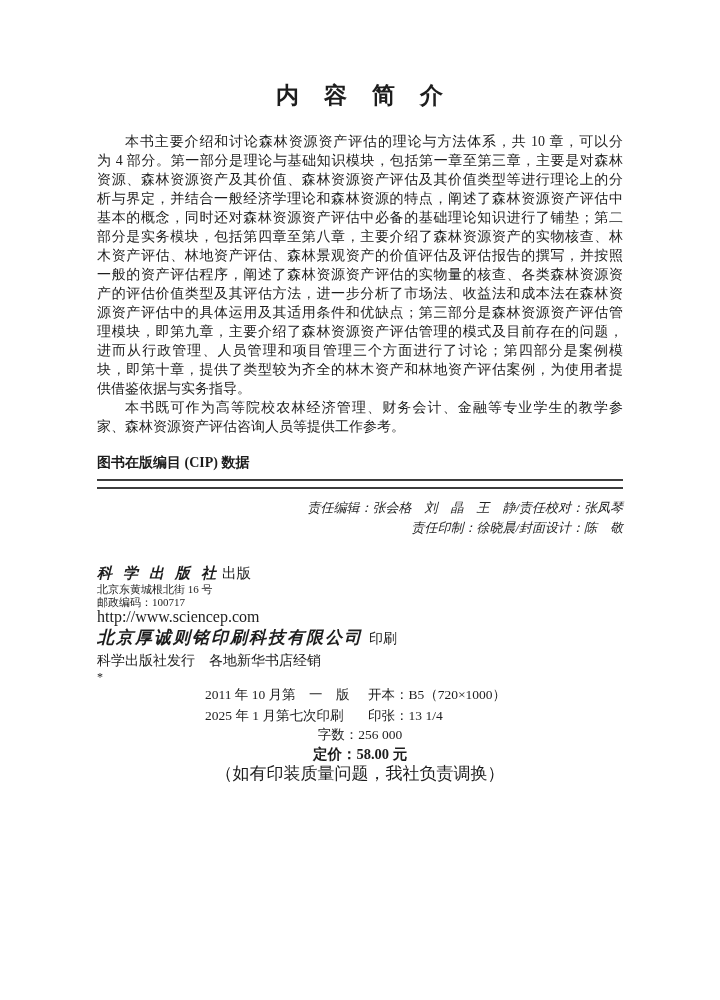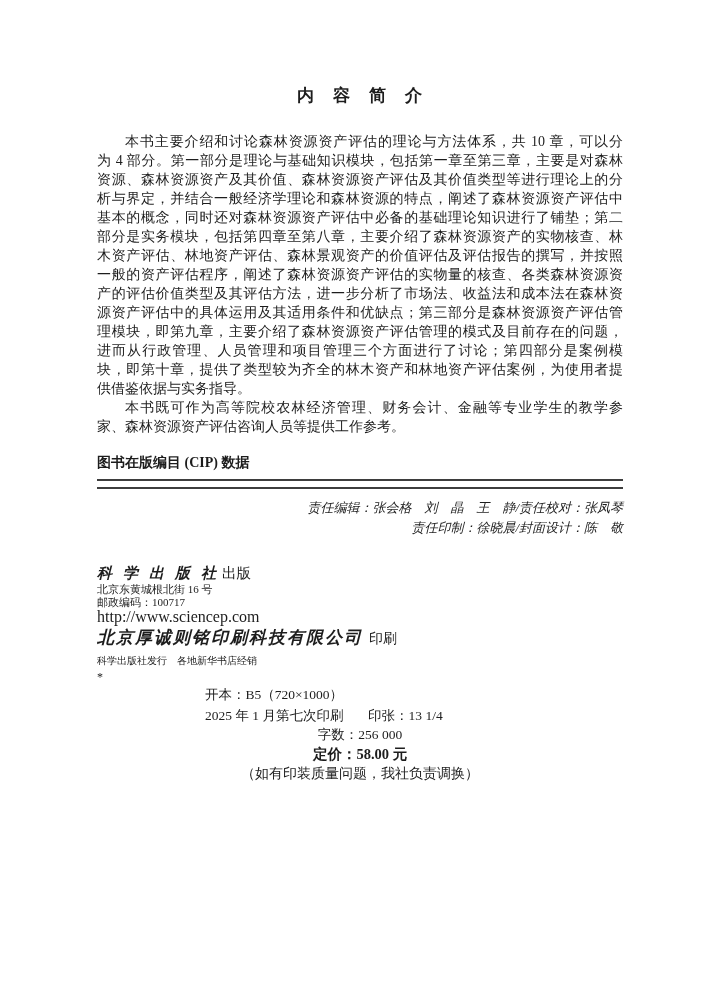--- a/index.html
+++ b/index.html
@@ -16,21 +16,21 @@
   }
   .content {
     width: 526px;
     margin: 0 auto;
     padding-top: 86px;
   }
   
   .intro-title {
     text-align: center;
     font-weight: bold;
-    font-size: 17px;
+    font-size: 23px;
     line-height: 20px;
     letter-spacing: 1px;
   }
   .body-paras { margin-top: 26px; }
   .bodyline {
     font-size: 14px;
     line-height: 19px;
     text-align: justify;
     text-align-last: justify;
     white-space: nowrap;
@@ -81,30 +81,30 @@
   .url-line  { font-size: 16px; line-height: 14px; margin-top: 1px; }
   .printer-line { margin-top: 4px; line-height: 20px; }
   .printer-name {
     font-weight: bold;
     font-style: italic;
     font-size: 17px;
     letter-spacing: 2px;
     margin-top: 10px;
   }
   .printer-suffix { font-size: 14px; margin-left: 6px; }
-  .dist-line { font-size: 10px; line-height: 19px; margin-top: 2px; }
+  .dist-line { font-size: 14px; line-height: 19px; margin-top: 2px; }
   .star-line { font-size: 12px; line-height: 10px; margin-top: 2px; }
   
   .edition-rows { width: 310px; margin: 2px auto 0 auto; }
   .edition-row { display: flex; font-size: 13.5px; line-height: 21px; text-align: left; }
   .edition-left { width: 163px; flex: none; }
   .edition-right { flex: 1; }
   .word-count { font-size: 13.5px; line-height: 18px; text-align: center; }
   .price-line { font-size: 14.5px; line-height: 20px; font-weight: bold; text-align: center; }
-  .note-line  { font-size: 14px; line-height: 20px; text-align: center; }
+  .note-line  { font-size: 17px; line-height: 20px; text-align: center; }
 </style>
 </head>
 <body>
 
 <div class="page">
   <div class="content">
 
     <div class="intro-title">内　容　简　介</div>
 
     <div class="body-paras">
@@ -145,20 +145,21 @@
       <div class="url-line">http://www.sciencep.com</div>
       <div class="printer-line">
         <span class="printer-name">北京厚诚则铭印刷科技有限公司</span><span class="printer-suffix">印刷</span>
       </div>
       <div class="dist-line">科学出版社发行　各地新华书店经销</div>
       <div class="star-line">*</div>
     </div>
 
     <div class="edition-rows">
       <div class="edition-row">
+        <span class="edition-left">2011 年 10 月第　一　版</span>
         <span class="edition-right">开本：B5（720×1000）</span>
       </div>
       <div class="edition-row">
         <span class="edition-left">2025 年 1 月第七次印刷</span>
         <span class="edition-right">印张：13 1/4</span>
       </div>
     </div>
     <div class="word-count">字数：256 000</div>
     <div class="price-line">定价：58.00 元</div>
     <div class="note-line">（如有印装质量问题，我社负责调换）</div>

